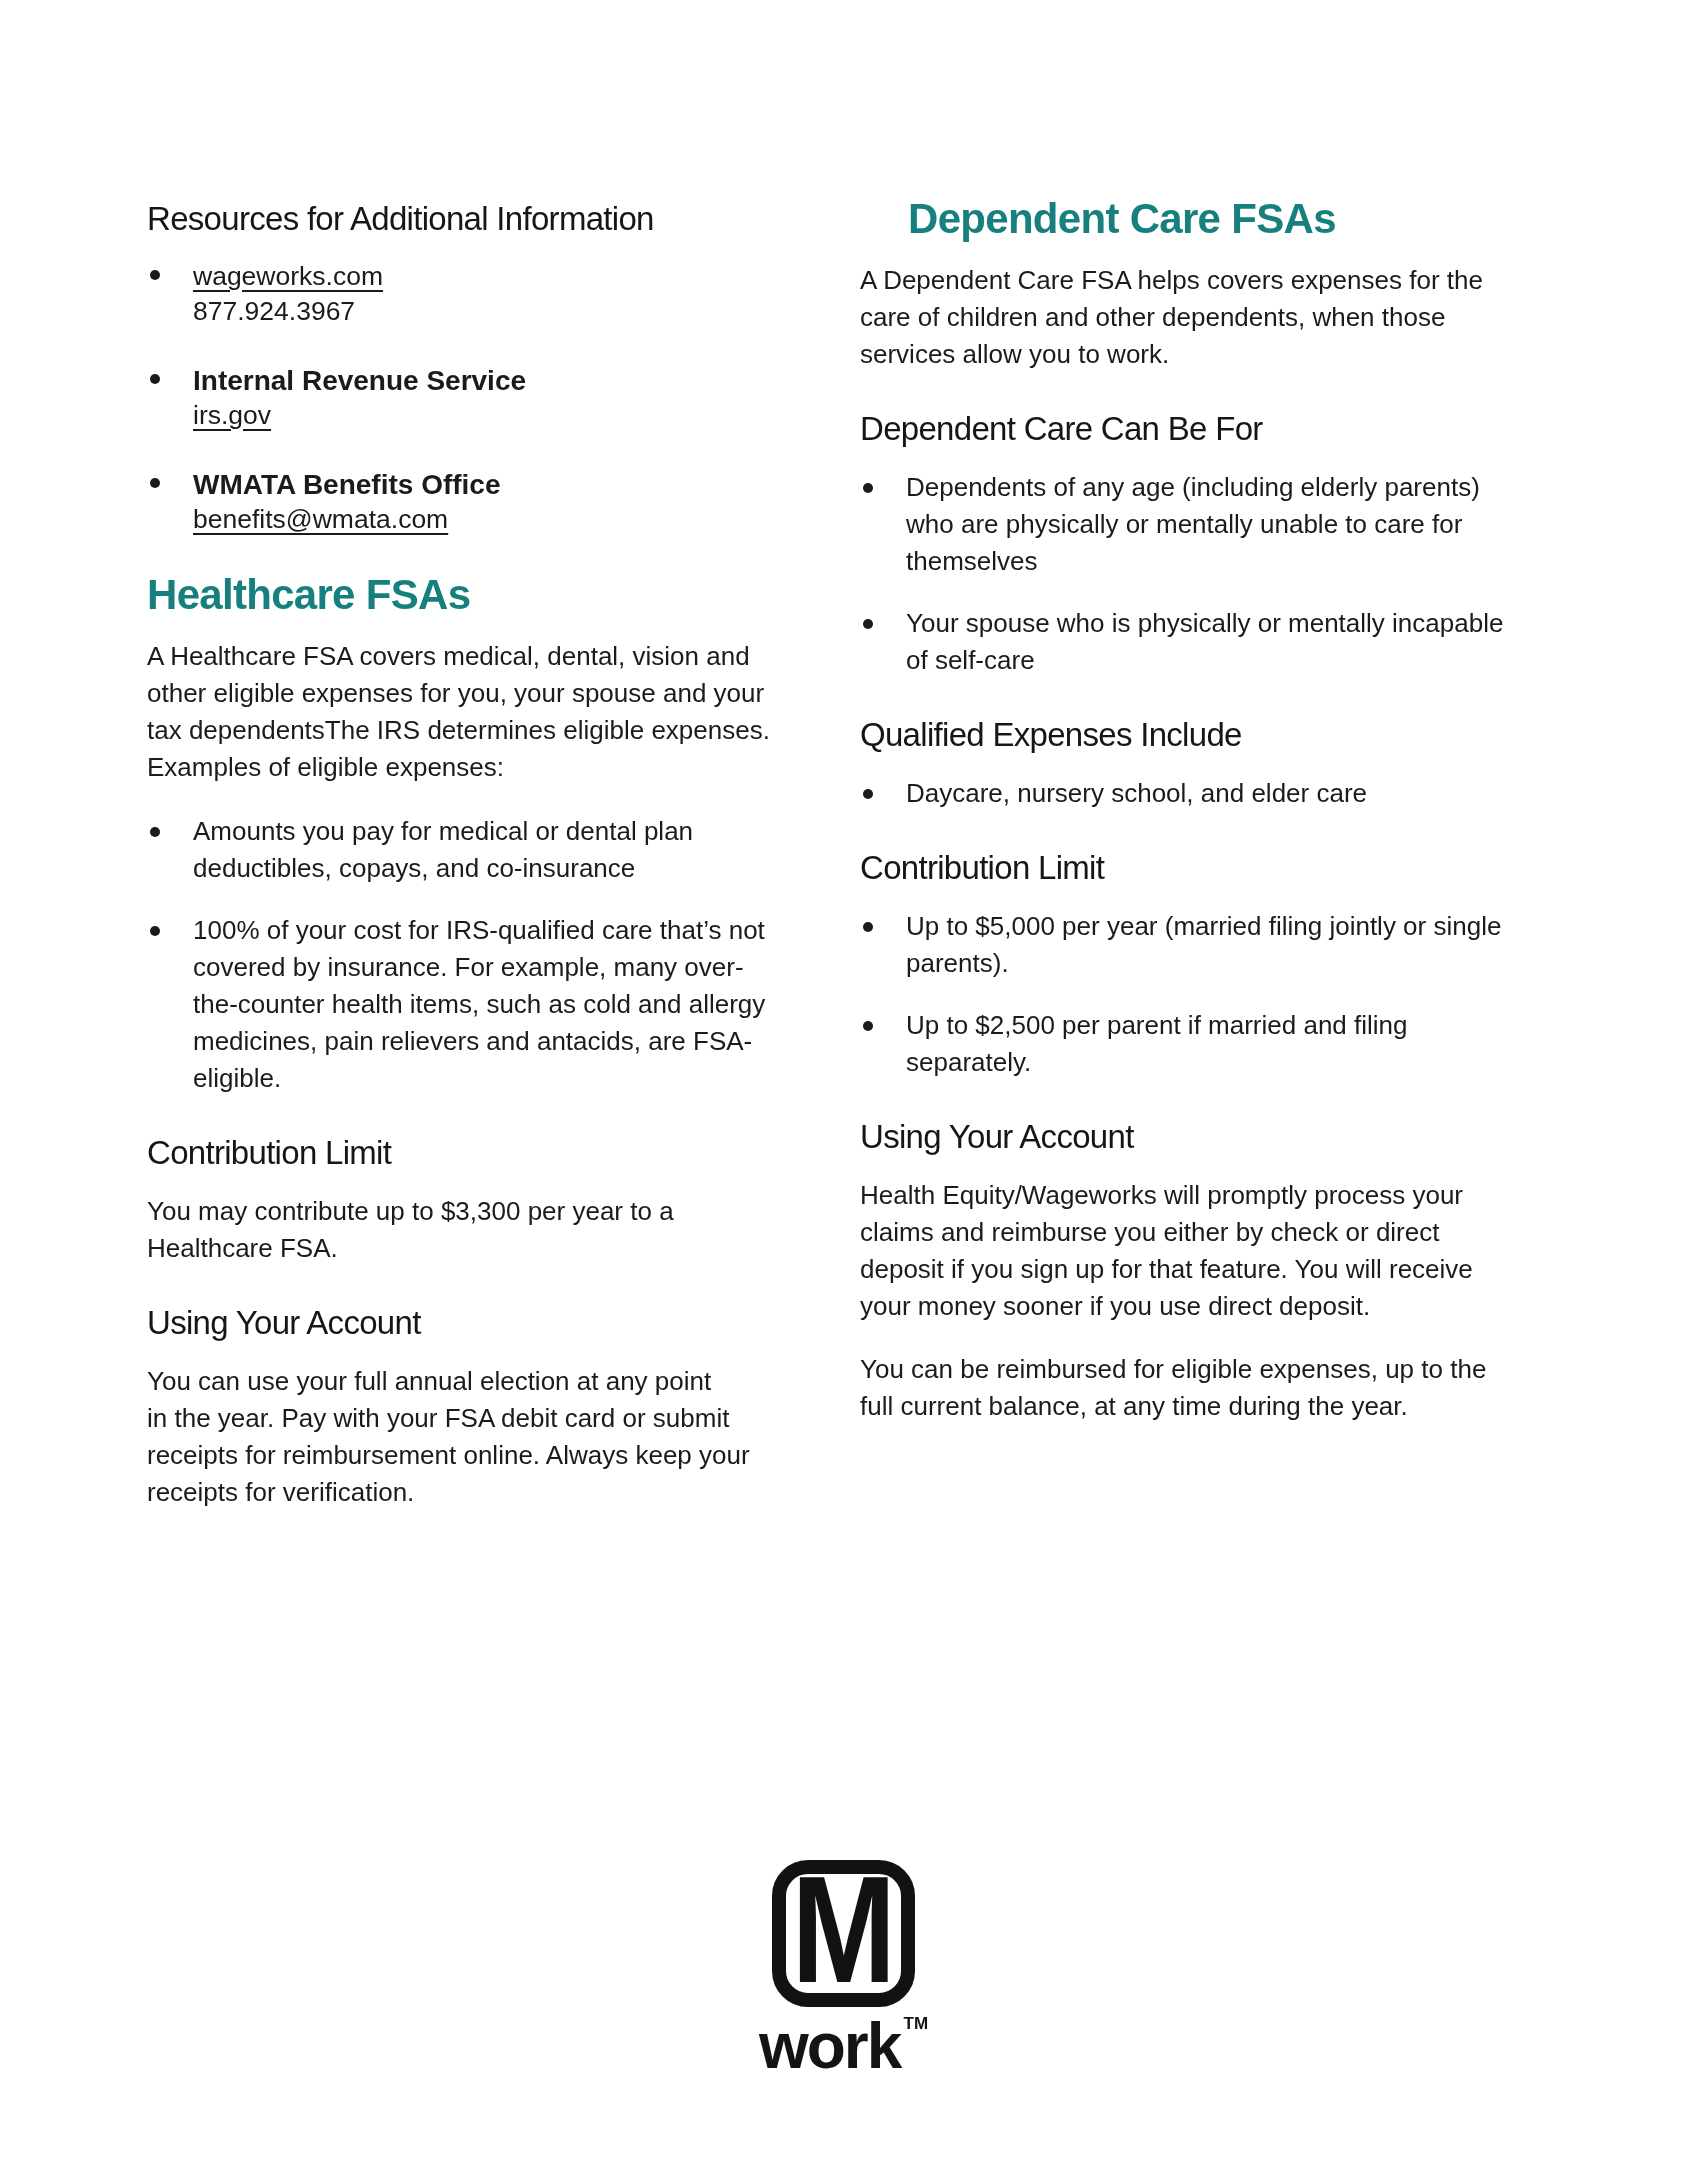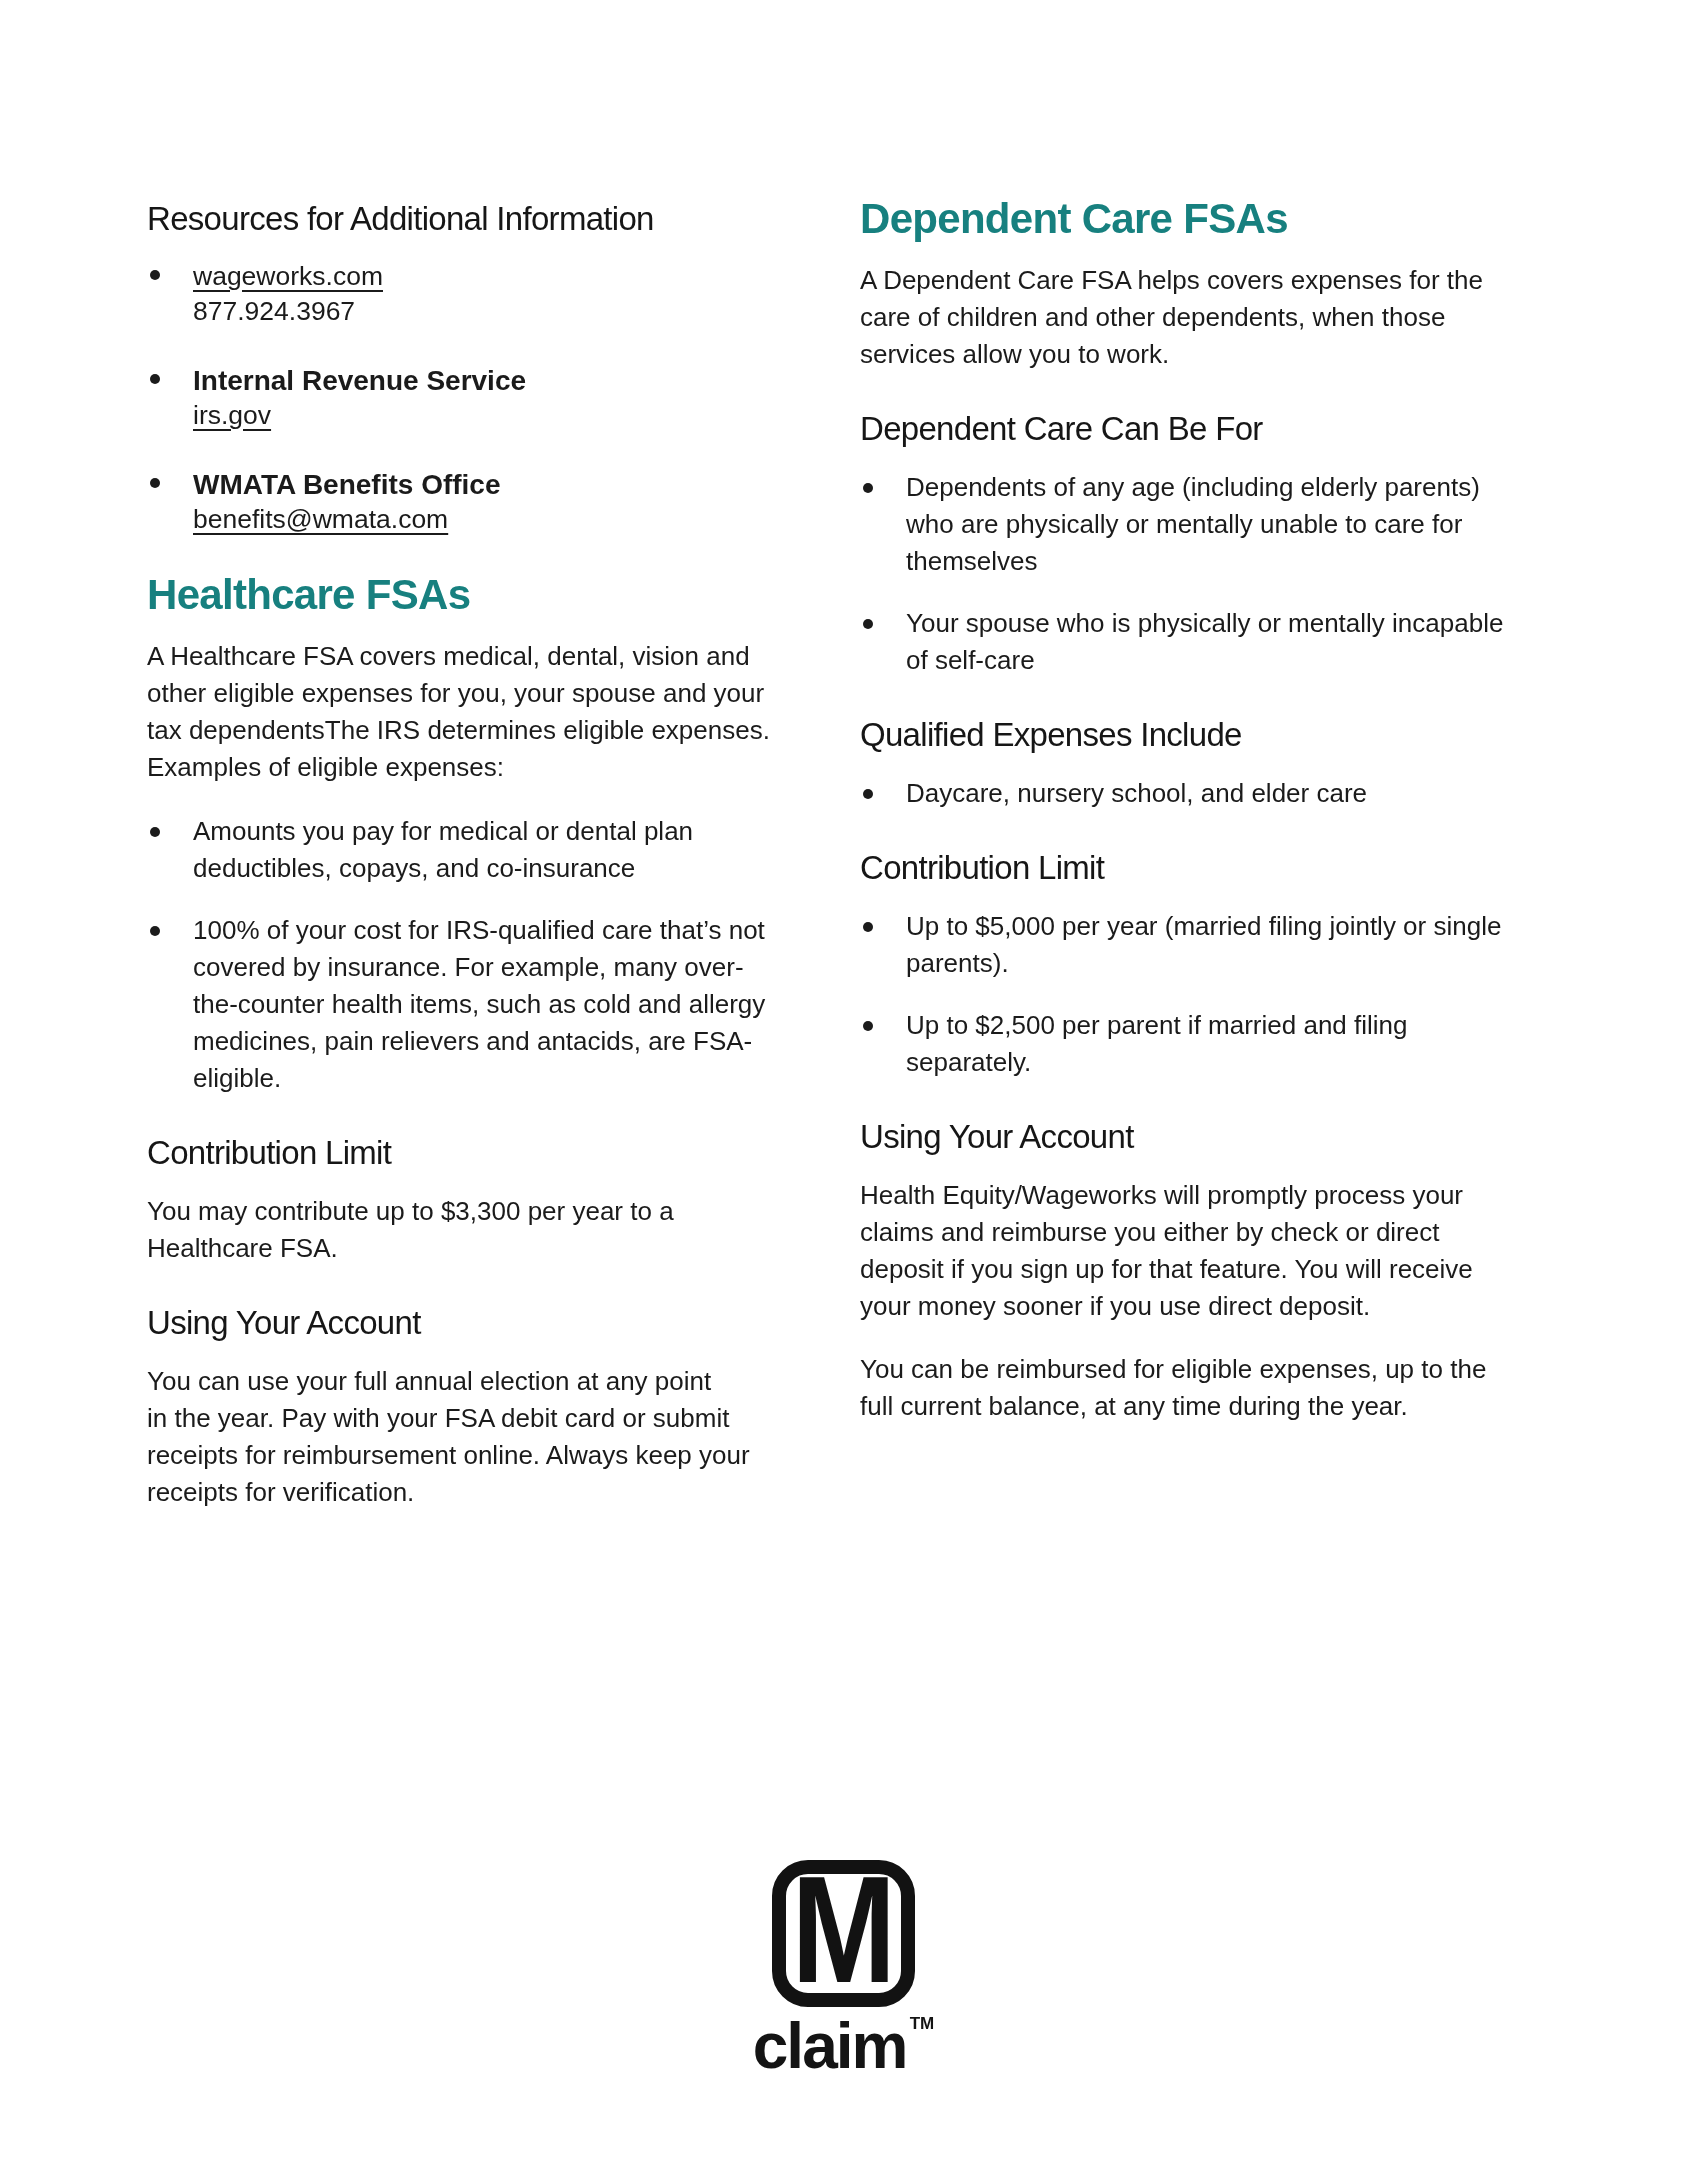--- a/index.html
+++ b/index.html
@@ -197,21 +197,21 @@
     <h2 class="sec">Using Your Account</h2>
     <p class="body">You can use your full annual election at any point
 in the year. Pay with your FSA debit card or submit
 receipts for reimbursement online. Always keep your
 receipts for verification.</p>
 
   </section>
 
   <section class="col col-right">
 
-    <h1 class="teal" style="margin-top:0;">Dependent Care FSAs</h1>
+    <h1 class="teal" style="margin-top:0;margin-left:48px;">Dependent Care FSAs</h1>
 
     <p class="body">A Dependent Care FSA helps covers expenses for the
 care of children and other dependents, when those
 services allow you to work.</p>
 
     <h2 class="sec">Dependent Care Can Be For</h2>
 
     <ul class="plain">
       <li class="bullet">Dependents of any age (including elderly parents)
 who are physically or mentally unable to care for
@@ -244,19 +244,19 @@
     <p class="body">You can be reimbursed for eligible expenses, up to the
 full current balance, at any time during the year.</p>
 
   </section>
 
   <footer class="logo">
     <div class="m-box">
       <span class="m-glyph">M</span>
     </div>
     <div class="wordmark-row">
-      <span class="wordmark">claim</span>
+      <span class="wordmark">work</span>
       <span class="tm">TM</span>
     </div>
   </footer>
 
 </main>
 
 
 </body></html>

